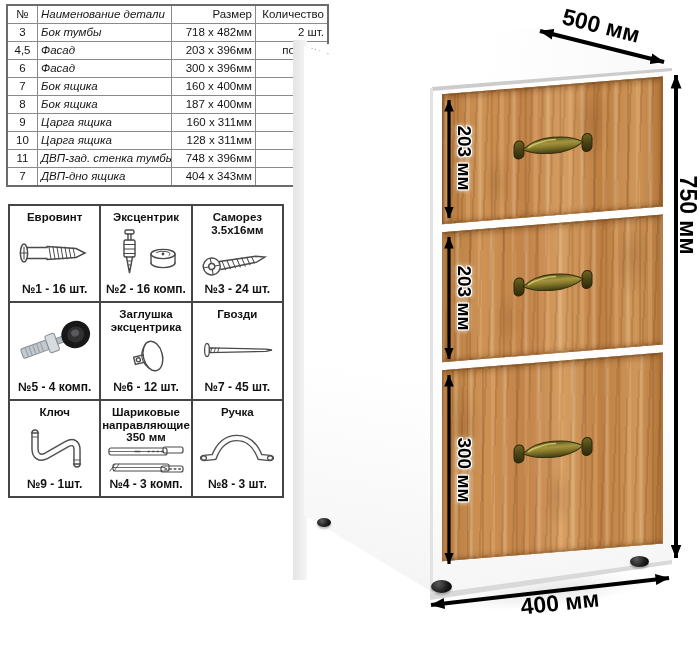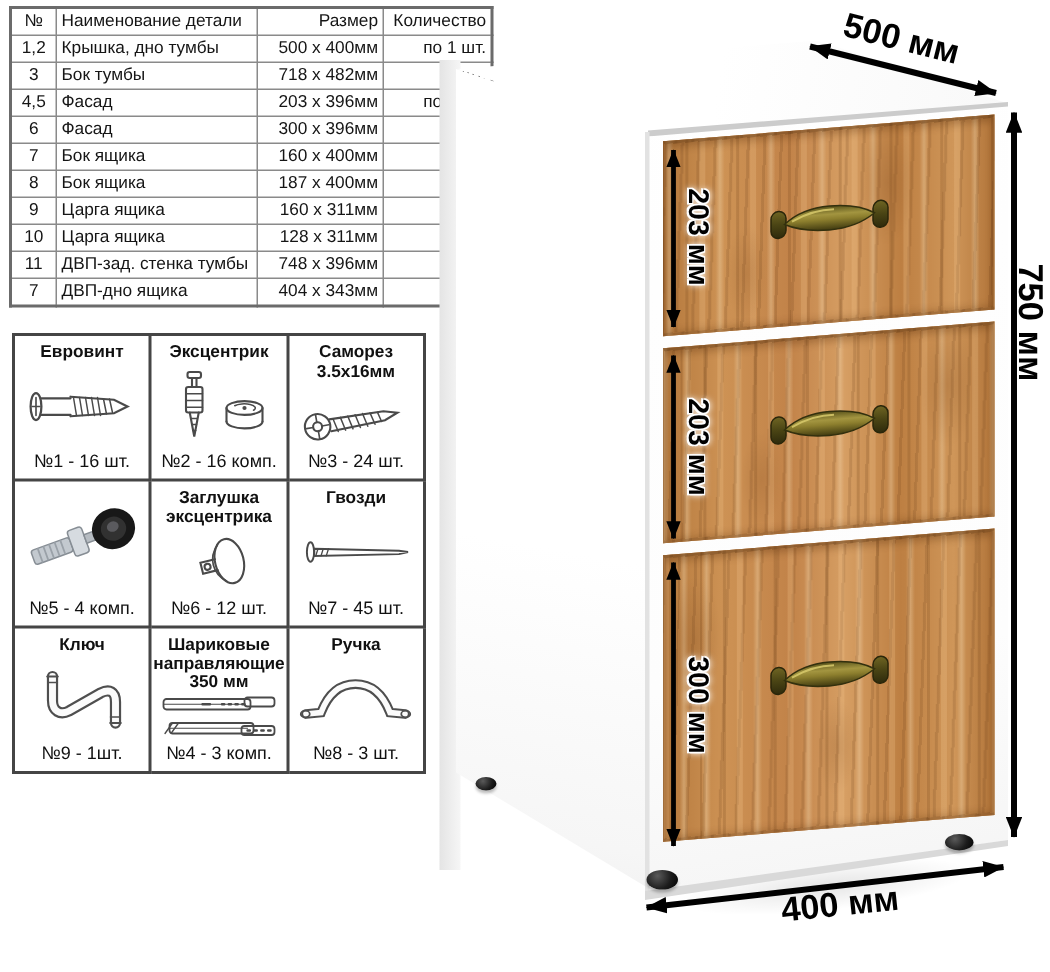--- a/index.html
+++ b/index.html
@@ -6,35 +6,35 @@
   #stage{position:relative;width:700px;height:648px;background:#ffffff;overflow:hidden;
          font-family:"Liberation Sans","DejaVu Sans",sans-serif;color:#111;}
 
   
   #parts-table{position:absolute;left:6px;top:4px;border-collapse:collapse;table-layout:fixed;
                width:296px;background:#fff;}
   #parts-table th,#parts-table td{border:1px solid #8a8a8a;font-weight:400;font-size:11.5px;
                line-height:13px;padding:1px 3px;height:15px;white-space:nowrap;overflow:hidden;color:#151515;}
   #parts-table{border:2px solid #6b6b6b;}
   #parts-table .c-num{width:23px;text-align:center;}
-  #parts-table .c-name{width:127px;text-align:left;}
+  #parts-table .c-name{width:127px;text-align:left;font-style:italic;}
   #parts-table .c-size{width:77px;text-align:right;}
   #parts-table .c-qty{width:65px;text-align:right;}
 
   
-  #hw-grid{position:absolute;left:8px;top:222px;width:274px;height:292px;
+  #hw-grid{position:absolute;left:8px;top:204px;width:274px;height:292px;
            display:grid;grid-template-columns:1fr 1fr 1fr;grid-template-rows:1fr 1fr 1fr;
            border-top:2px solid #454545;border-left:2px solid #454545;background:#fff;}
   .hw-cell{border-right:2px solid #454545;border-bottom:2px solid #454545;
            display:flex;flex-direction:column;align-items:center;justify-content:space-between;
            overflow:hidden;}
   .hw-title{font-size:11.5px;font-weight:700;line-height:1.12;padding-top:5px;text-align:center;white-space:pre-line;}
   .hw-icon{flex:1;display:flex;align-items:center;justify-content:center;min-height:0;}
   .hw-icon svg{display:block;}
-  .hw-count{font-size:12px;font-weight:400;padding-bottom:5px;text-align:left;}
+  .hw-count{font-size:12px;font-weight:700;padding-bottom:5px;text-align:left;}
 
   
   .abs{position:absolute;inset:0;width:700px;height:648px;}
   #photo-left-band{position:absolute;left:293px;top:40px;width:14px;height:540px;
       background:linear-gradient(to right,#e4e4e4,#f6f6f6);}
   #floor-shadow{position:absolute;left:410px;top:568px;width:280px;height:46px;
       background:radial-gradient(50% 50% at 50% 50%,rgba(0,0,0,.10),rgba(0,0,0,0) 70%);
       transform:rotate(-6deg);}
   #cab-side{clip-path:polygon(304px 46px,432px 88px,432px 592px,304px 515px);
       background:linear-gradient(190deg,#ffffff 55%,#f6f6f6 80%,#e8e8e8 97%);}
@@ -102,26 +102,20 @@
 
   <table id="parts-table">
     <tbody>
         <tr>
       <th class="c-num">№</th>
       <th class="c-name">Наименование детали</th>
       <th class="c-size">Размер</th>
       <th class="c-qty">Количество</th>
     </tr>
     <tr>
-      <td class="c-num">1,2</td>
-      <td class="c-name">Крышка, дно тумбы</td>
-      <td class="c-size">500 х 400мм</td>
-      <td class="c-qty">по 1 шт.</td>
-    </tr>
-    <tr>
       <td class="c-num">3</td>
       <td class="c-name">Бок тумбы</td>
       <td class="c-size">718 х 482мм</td>
       <td class="c-qty">2 шт.</td>
     </tr>
     <tr>
       <td class="c-num">4,5</td>
       <td class="c-name">Фасад</td>
       <td class="c-size">203 х 396мм</td>
       <td class="c-qty">по 1 шт.</td>

